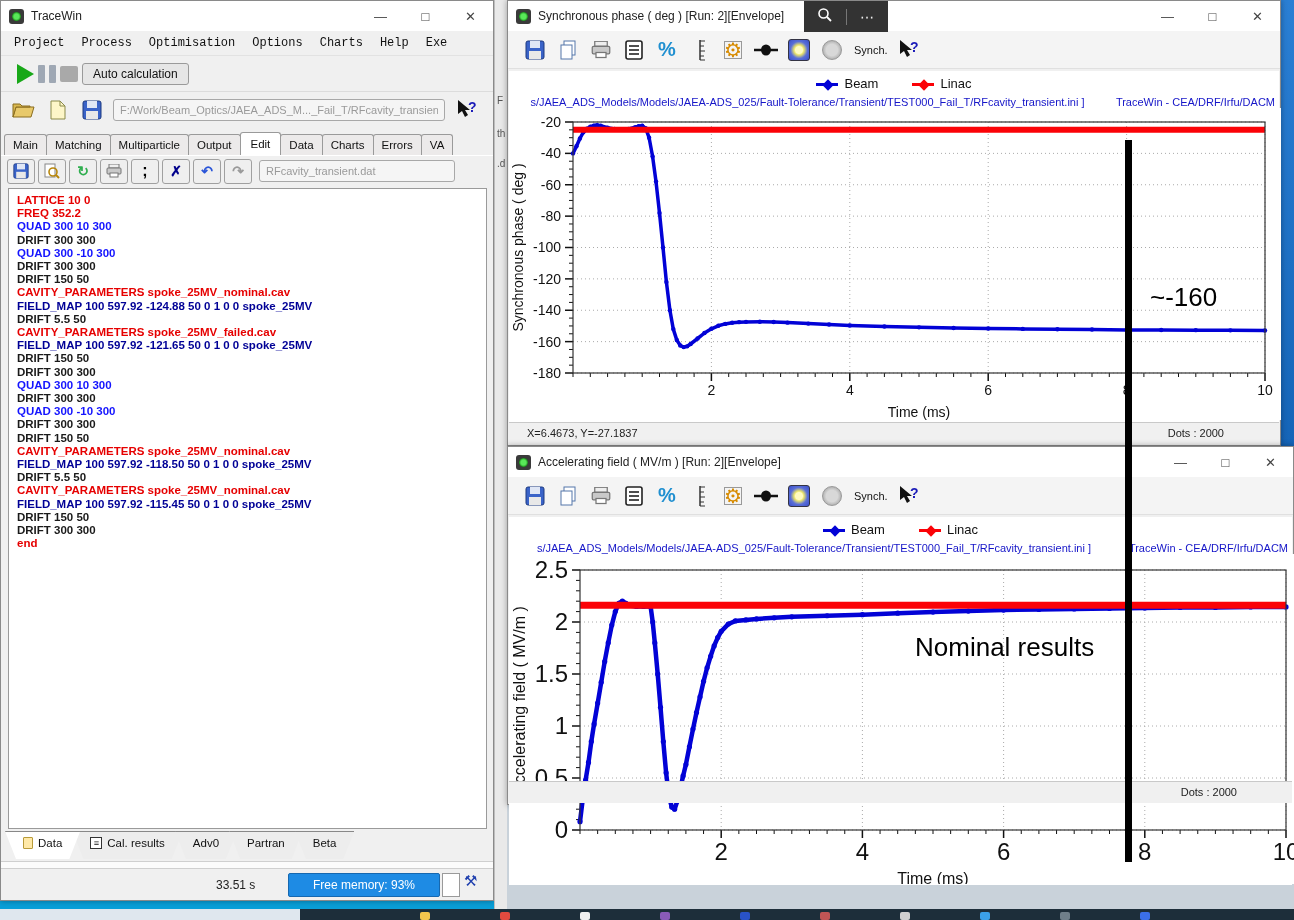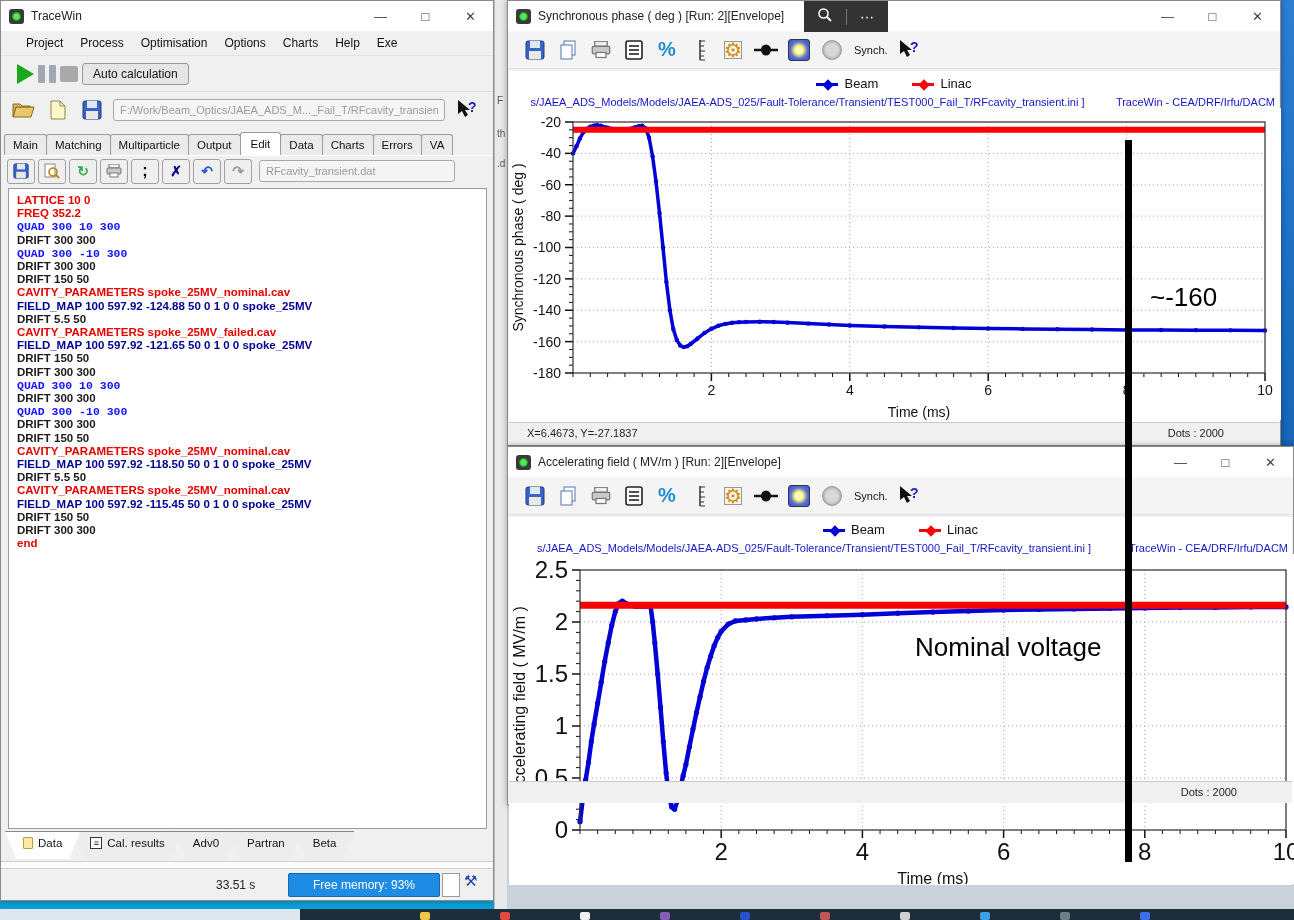--- a/index.html
+++ b/index.html
@@ -23,22 +23,22 @@
   .title-text { font-size:12px; color:#222; margin-left:7px; }
   .winbtns { position:absolute; right:0; top:0; height:30px; display:flex; }
   .winbtn { width:45px; height:30px; display:flex; align-items:center; justify-content:center;
     font-size:13px; color:#444; }
   .appicon { width:15px; height:15px; background:#3a3a3a; border-radius:3px; position:relative; }
   .appicon::after { content:""; position:absolute; left:3px; top:3px; width:9px; height:9px;
     border-radius:50%; background:radial-gradient(circle,#59e859 0 40%,#0f7a0f 75%); }
 
   
   #tracewin { left:0; top:0; width:494px; height:901px; }
-  #menubar { height:24px; display:flex; align-items:center; padding-left:18px;
-    background:#f0f0f0; font-size:12px; }
+  #menubar { height:24px; display:flex; align-items:center; padding-left:6px;
+    background:#f0f0f0; font-size:12px;font-family:Liberation Mono, monospace; }
   .menu-item { padding:3px 10px 3px 7px; color:#111; }
   #toolbar1 { height:36px; display:flex; align-items:center; gap:4px; padding-left:16px;
     border-top:1px solid #e2e2e2; }
   #play-button { width:0; height:0; border-left:17px solid #18a818;
     border-top:10px solid transparent; border-bottom:10px solid transparent; }
   #pause-button { display:flex; gap:4px; }
   #pause-button i { width:7px; height:18px; background:#9fa8b4; border-radius:1px; }
   #stop-button { width:18px; height:16px; background:#a9a9a9; border-radius:2px; }
   .btn3d { background:#e6e6e6; border:1px solid #9a9a9a; border-radius:3px;
     font-size:12px; padding:3px 10px; color:#111; }
@@ -56,21 +56,21 @@
   #ed-toolbar { height:31px; display:flex; align-items:center; gap:3px; padding-left:6px;
     background:#f0f0f0; border-top:1px solid #fff; }
   .ed-btn { width:28px; height:25px; background:#efefef; border:1px solid #a0a0a0;
     border-radius:3px; display:flex; align-items:center; justify-content:center;
     font-size:14px; font-weight:bold; }
   #filename-field { width:196px; margin-left:4px; }
 
   #editor { position:absolute; left:7px; top:187px; width:479px; height:641px;
     background:#fff; border:1px solid #9a9a9a; padding:5px 0 0 8px; overflow:hidden; }
   .code-line { font-size:11.5px; font-weight:bold; line-height:13.2px; white-space:pre; }
-  .c-red { color:#e60000; } .c-blue { color:#1414ff;font-family:Liberation Mono, monospace; }
+  .c-red { color:#e60000; } .c-blue { color:#1414ff; }
   .c-navy { color:#000096; } .c-black { color:#1a1a1a; }
 
   #bottom-tabs { position:absolute; left:4px; top:830px; height:28px; display:flex; }
   .btab { clip-path:polygon(0 0,100% 0,calc(100% - 11px) 100%,11px 100%);
     background:#ededed; border-top:1px solid #888; font-size:11.5px; color:#111;
     padding:5px 18px 0 18px; margin-right:-8px; display:flex; gap:5px; align-items:flex-start; }
   .btab.active { background:#ffffff; z-index:2; }
   .mini-page { width:10px; height:12px; background:#ffe9a8; border:1px solid #b89b3a;
     border-radius:1px; }
   .mini-list { width:12px; height:12px; background:#fff; border:1px solid #333;
@@ -819,13 +819,13 @@
         <rect x="71" y="16" width="706" height="260" fill="none" stroke="#333" stroke-width="1.2"></rect>
       </svg>
   </div>
   <div class="chart-status">
     <span class="cs-right">Dots : 2000</span>
   </div>
 </div>
 
 <div class="abs" id="anno-vline"></div>
 <div class="abs" id="anno-phase">~-160</div>
-<div class="abs" id="anno-voltage">Nominal voltage</div>
+<div class="abs" id="anno-voltage">Nominal results</div>
 
 </body></html>

